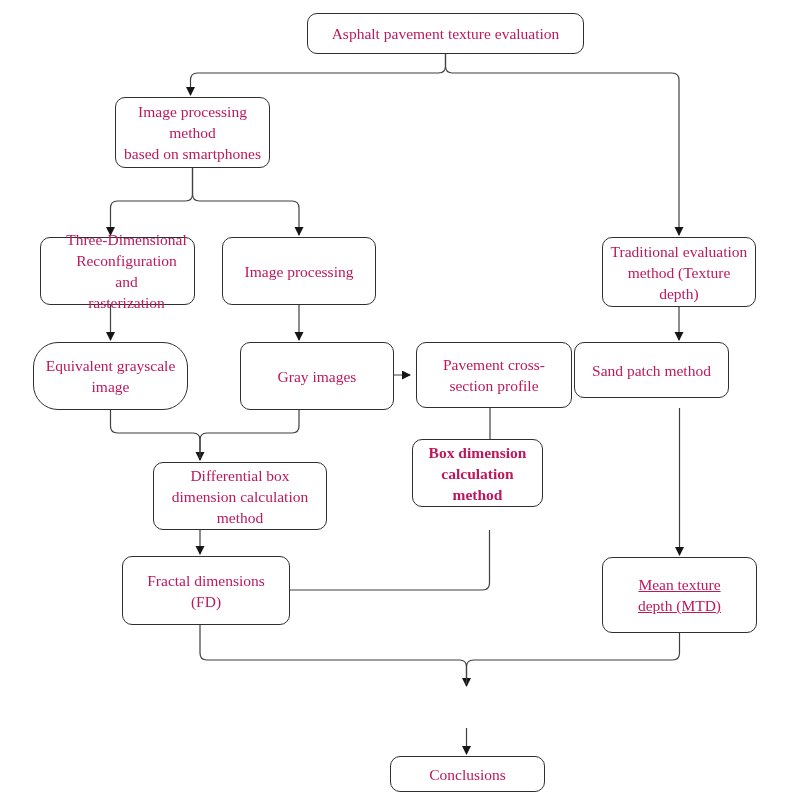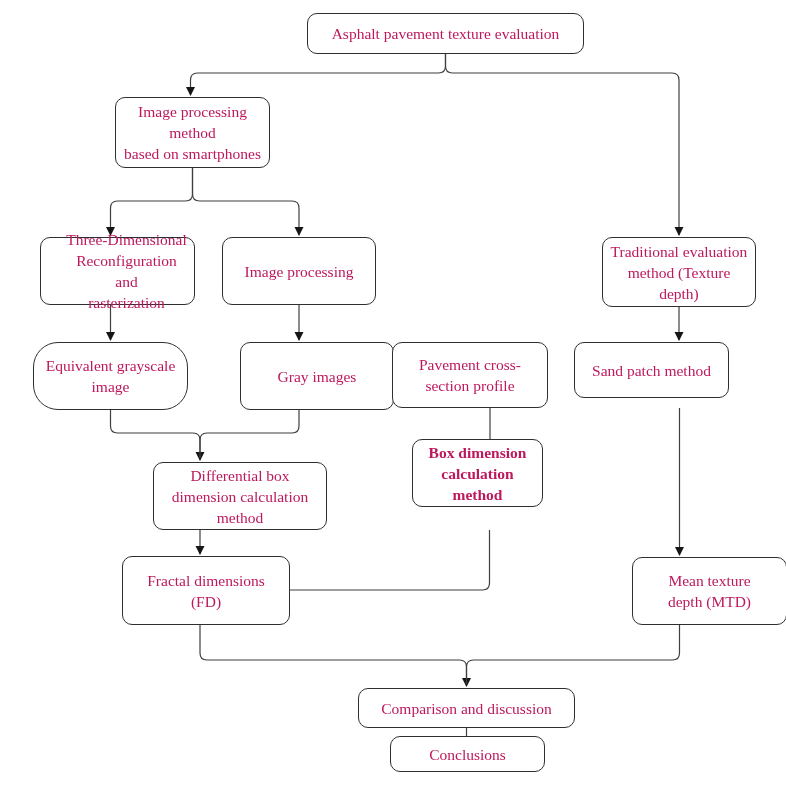--- a/index.html
+++ b/index.html
@@ -74,35 +74,34 @@
 
   <div class="node" style="left:602px; top:237px; width:154px; height:70px;">Traditional evaluation
 method (Texture
 depth)</div>
 
   <div class="node" style="left:33px; top:342px; width:155px; height:68px;border-radius:25px;">Equivalent grayscale
 image</div>
 
   <div class="node" style="left:222px; top:342px; width:154px; height:68px;margin-left:18px;">Gray images</div>
 
-  <div class="node" style="left:392px; top:342px; width:156px; height:66px;">Pavement cross-
+  <div class="node" style="left:416px; top:342px; width:156px; height:66px;">Pavement cross-
 section profile</div>
 
   <div class="node" style="left:574px; top:342px; width:155px; height:56px;font-family:Liberation Serif, serif;">Sand patch method</div>
 
   <div class="node" style="left:113px; top:462px; width:174px; height:68px;margin-left:40px;">Differential box
 dimension calculation
 method</div>
 
   <div class="node" style="left:412px; top:439px; width:131px; height:68px;font-weight:bold;">Box dimension
 calculation method</div>
 
   <div class="node" style="left:122px; top:556px; width:168px; height:69px;">Fractal dimensions
 (FD)</div>
 
-  <div class="node" style="left:632px; top:557px; width:155px; height:68px;">Mean texture
+  <div class="node" style="left:602px; top:557px; width:155px; height:76px;text-decoration:underline;">Mean texture
 depth (MTD)</div>
 
-  <div class="node" style="left:358px; top:688px; width:217px; height:40px;">Comparison and discussion</div>
 
-  <div class="node" style="left:390px; top:736px; width:155px; height:36px;">Conclusions</div>
+  <div class="node" style="left:390px; top:756px; width:155px; height:36px;">Conclusions</div>
 
 </div>
 
 </body></html>

